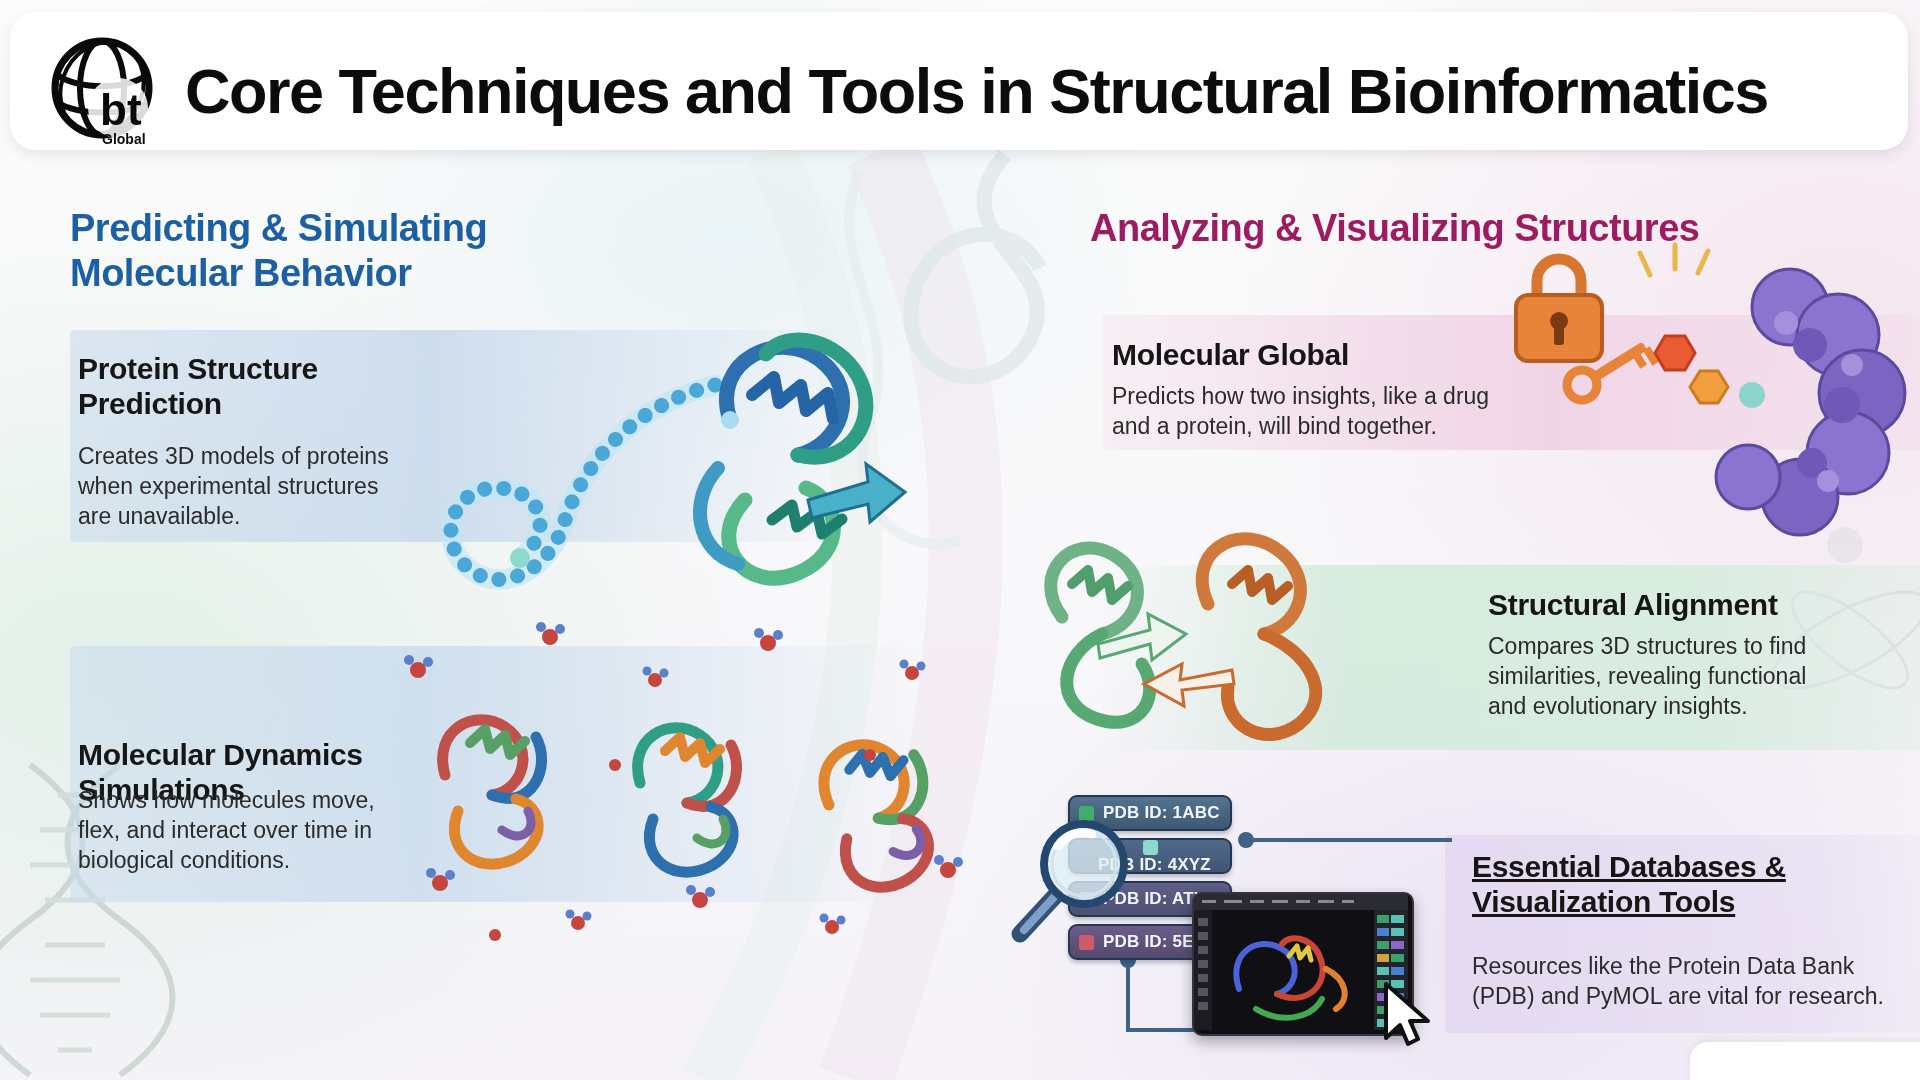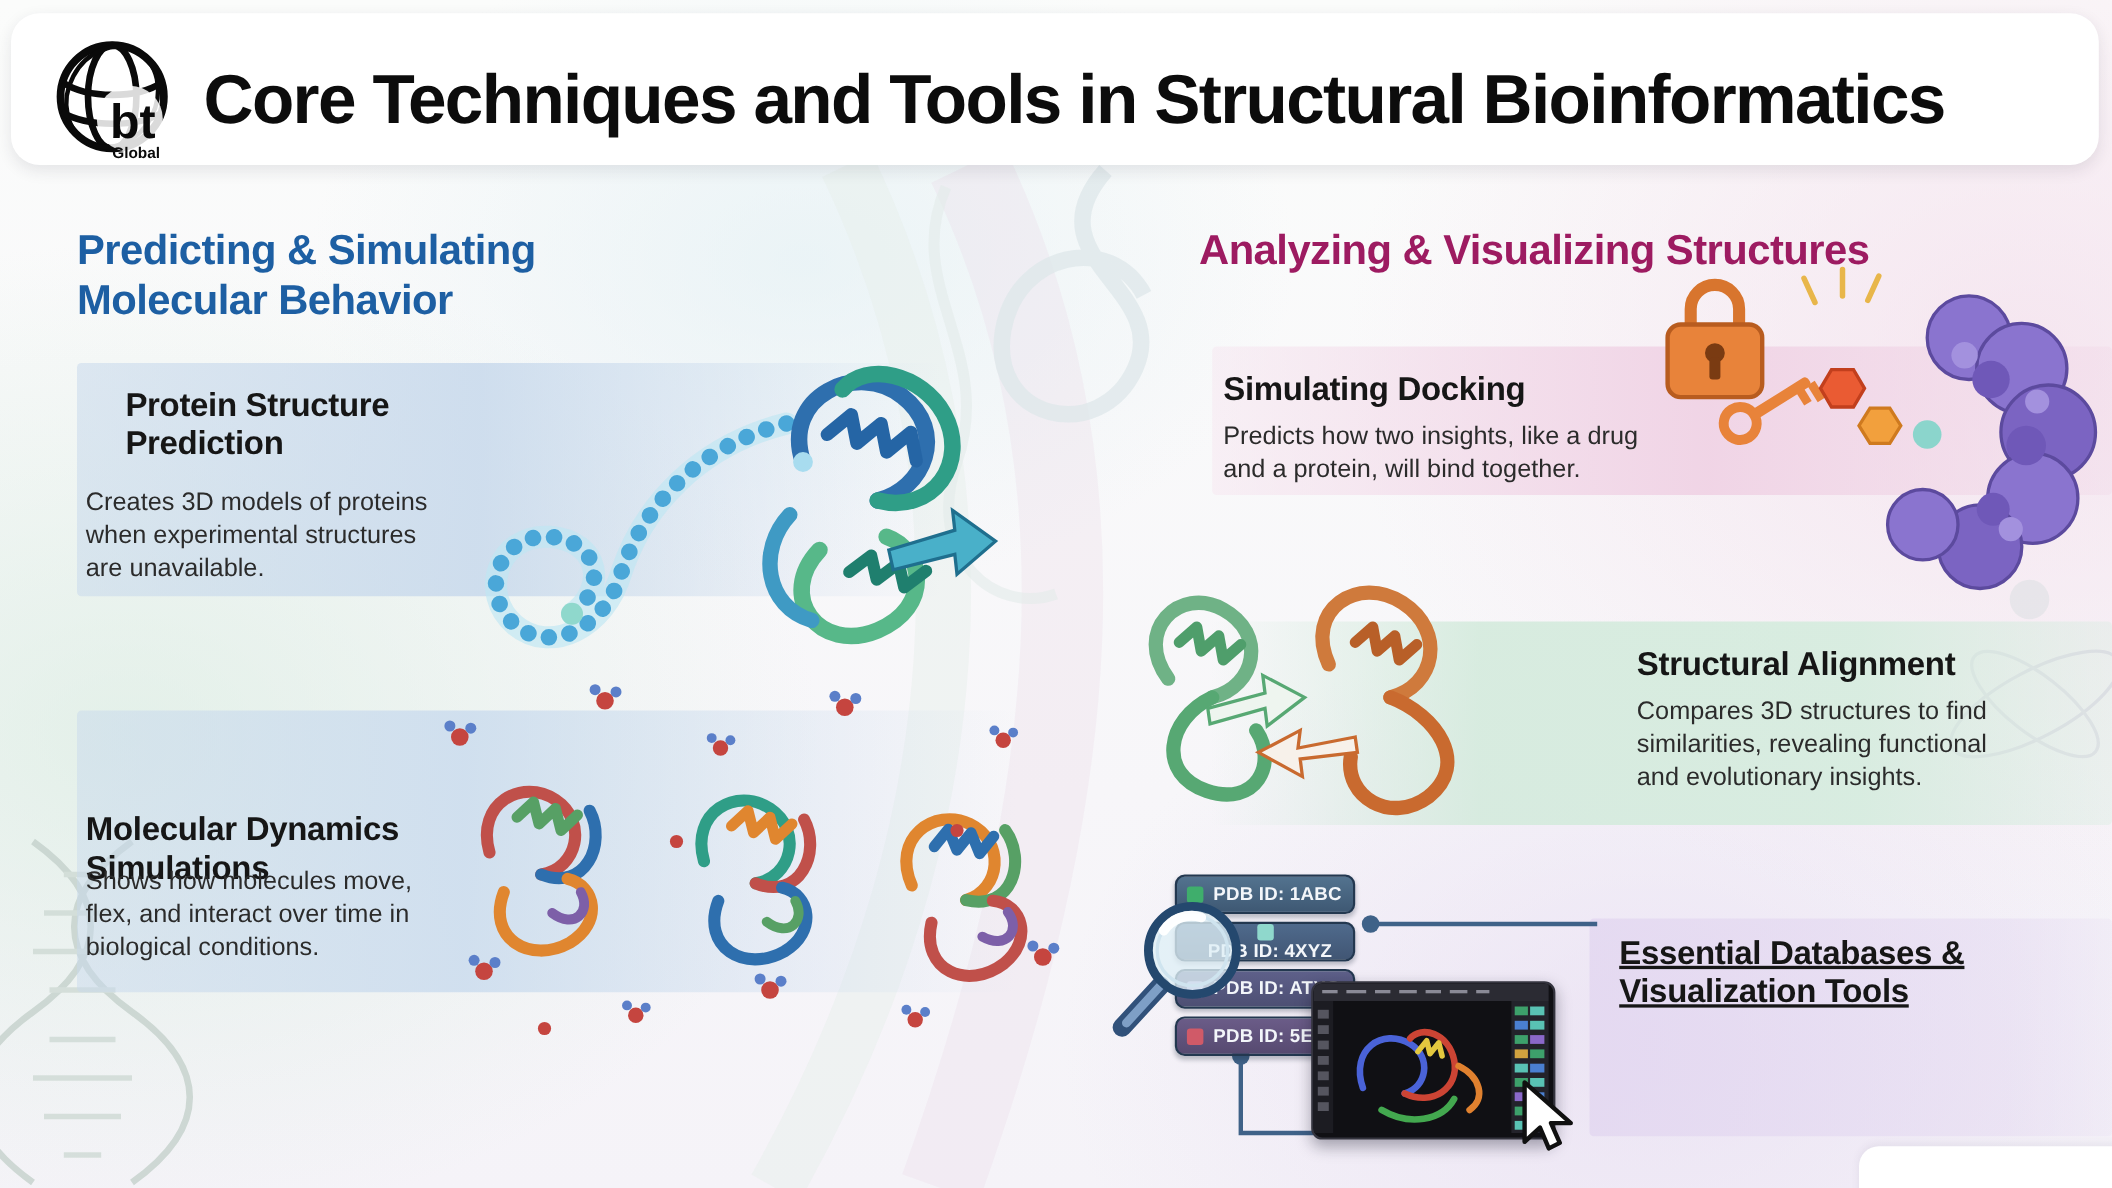--- a/index.html
+++ b/index.html
@@ -37,21 +37,21 @@
     background:linear-gradient(to right, rgba(200,217,236,0.5), rgba(203,220,238,0.85) 40%, rgba(203,220,238,0.0) 97%);}
   .band-dock{left:1102px;top:315px;width:818px;height:135px;
     background:linear-gradient(to right, rgba(246,228,239,0.45), rgba(240,211,229,0.95) 55%, rgba(240,211,229,0.30));}
   .band-align{left:1100px;top:565px;width:820px;height:185px;
     background:linear-gradient(to right, rgba(210,234,219,0), rgba(210,234,219,0.85) 30%, rgba(213,236,222,0.9) 72%, rgba(213,236,222,0.35));}
   .band-db{left:1445px;top:835px;width:475px;height:198px;
     background:linear-gradient(to right, rgba(226,214,240,0.78), rgba(226,214,240,0.45) 80%, rgba(226,214,240,0.2));}
   
   .sec-title{font-weight:700;font-size:30px;line-height:1.16;letter-spacing:-0.3px;color:#161616;}
   .sec-body{font-weight:400;font-size:23px;line-height:1.3;color:#2b2b2b;}
-  .t-psp{left:78px;top:352px;width:310px;margin-left:36px;}
+  .t-psp{left:78px;top:352px;width:310px;}
   .b-psp{left:78px;top:442px;width:335px;}
   .t-mds{left:78px;top:694px;width:330px;margin-top:44px;}
   .b-mds{left:78px;top:786px;width:330px;}
   .t-dock{left:1112px;top:338px;width:520px;white-space:nowrap;}
   .b-dock{left:1112px;top:382px;width:420px;}
   .t-align{left:1488px;top:588px;width:420px;white-space:nowrap;}
   .b-align{left:1488px;top:632px;width:350px;}
   .t-db{left:1472px;top:850px;width:430px;text-decoration:underline;}
   .b-db{left:1472px;top:952px;width:440px;}
   
@@ -227,21 +227,21 @@
         </g>
       <circle cx="215" cy="150" r="6" fill="#c5453f"></circle>
       <circle cx="470" cy="140" r="6" fill="#c5453f"></circle>
       <circle cx="95" cy="320" r="6" fill="#c5453f"></circle>
     </g>
   </svg>
 
   <div class="abs col-heading heading-right z3">Analyzing &amp; Visualizing Structures</div>
 
   <div class="abs band band-dock z2"></div>
-  <div class="abs sec-title t-dock z3">Simulating Docking</div>
+  <div class="abs sec-title t-dock z3">Molecular Global</div>
   <div class="abs sec-body b-dock z3">Predicts how two insights, like a drug and a protein, will bind together.</div>
 
   <svg class="abs z3" style="left:1490;top:235" width="430" height="330" viewBox="0 0 430 330" fill="none">
     <g stroke="#e8b64a" stroke-width="5" stroke-linecap="round">
       <line x1="150" y1="18" x2="160" y2="40"></line>
         <line x1="185" y1="10" x2="185" y2="34"></line>
         <line x1="218" y1="16" x2="208" y2="38"></line>
     </g>
     <g>
       <path d="M47,62 v-16 a22,22 0 0 1 44,0 v16" stroke="#d8752e" stroke-width="11" fill="none"></path>
@@ -290,20 +290,21 @@
       <polygon points="232,178 180,188 182,172 144,192 184,214 182,198 234,192" fill="#f7f1ea" stroke="#c96a2f" stroke-width="3"></polygon>
     </g>
   </svg>
 
   <div class="abs band band-align z2"></div>
   <div class="abs sec-title t-align z3">Structural Alignment</div>
   <div class="abs sec-body b-align z3">Compares 3D structures to find similarities, revealing functional and evolutionary insights.</div>
 
   <div class="abs band band-db z2"></div>
   <div class="abs sec-title t-db z3">Essential Databases &amp; Visualization Tools</div>
+  <div class="abs sec-body b-db z3">Resources like the Protein Data Bank (PDB) and PyMOL are vital for research.</div>
 
   <svg class="abs z5" style="left:1100;top:828" width="620" height="230" viewBox="0 0 620 230" fill="none">
     <g stroke="#3f6288" stroke-width="4">
       <line x1="146" y1="12" x2="352" y2="12"></line>
       <path d="M28,132 L28,202 L96,202"></path>
     </g>
     <circle cx="146" cy="12" r="8" fill="#3f6288"></circle>
     <circle cx="28" cy="132" r="8" fill="#3f6288"></circle>
   </svg>
 

